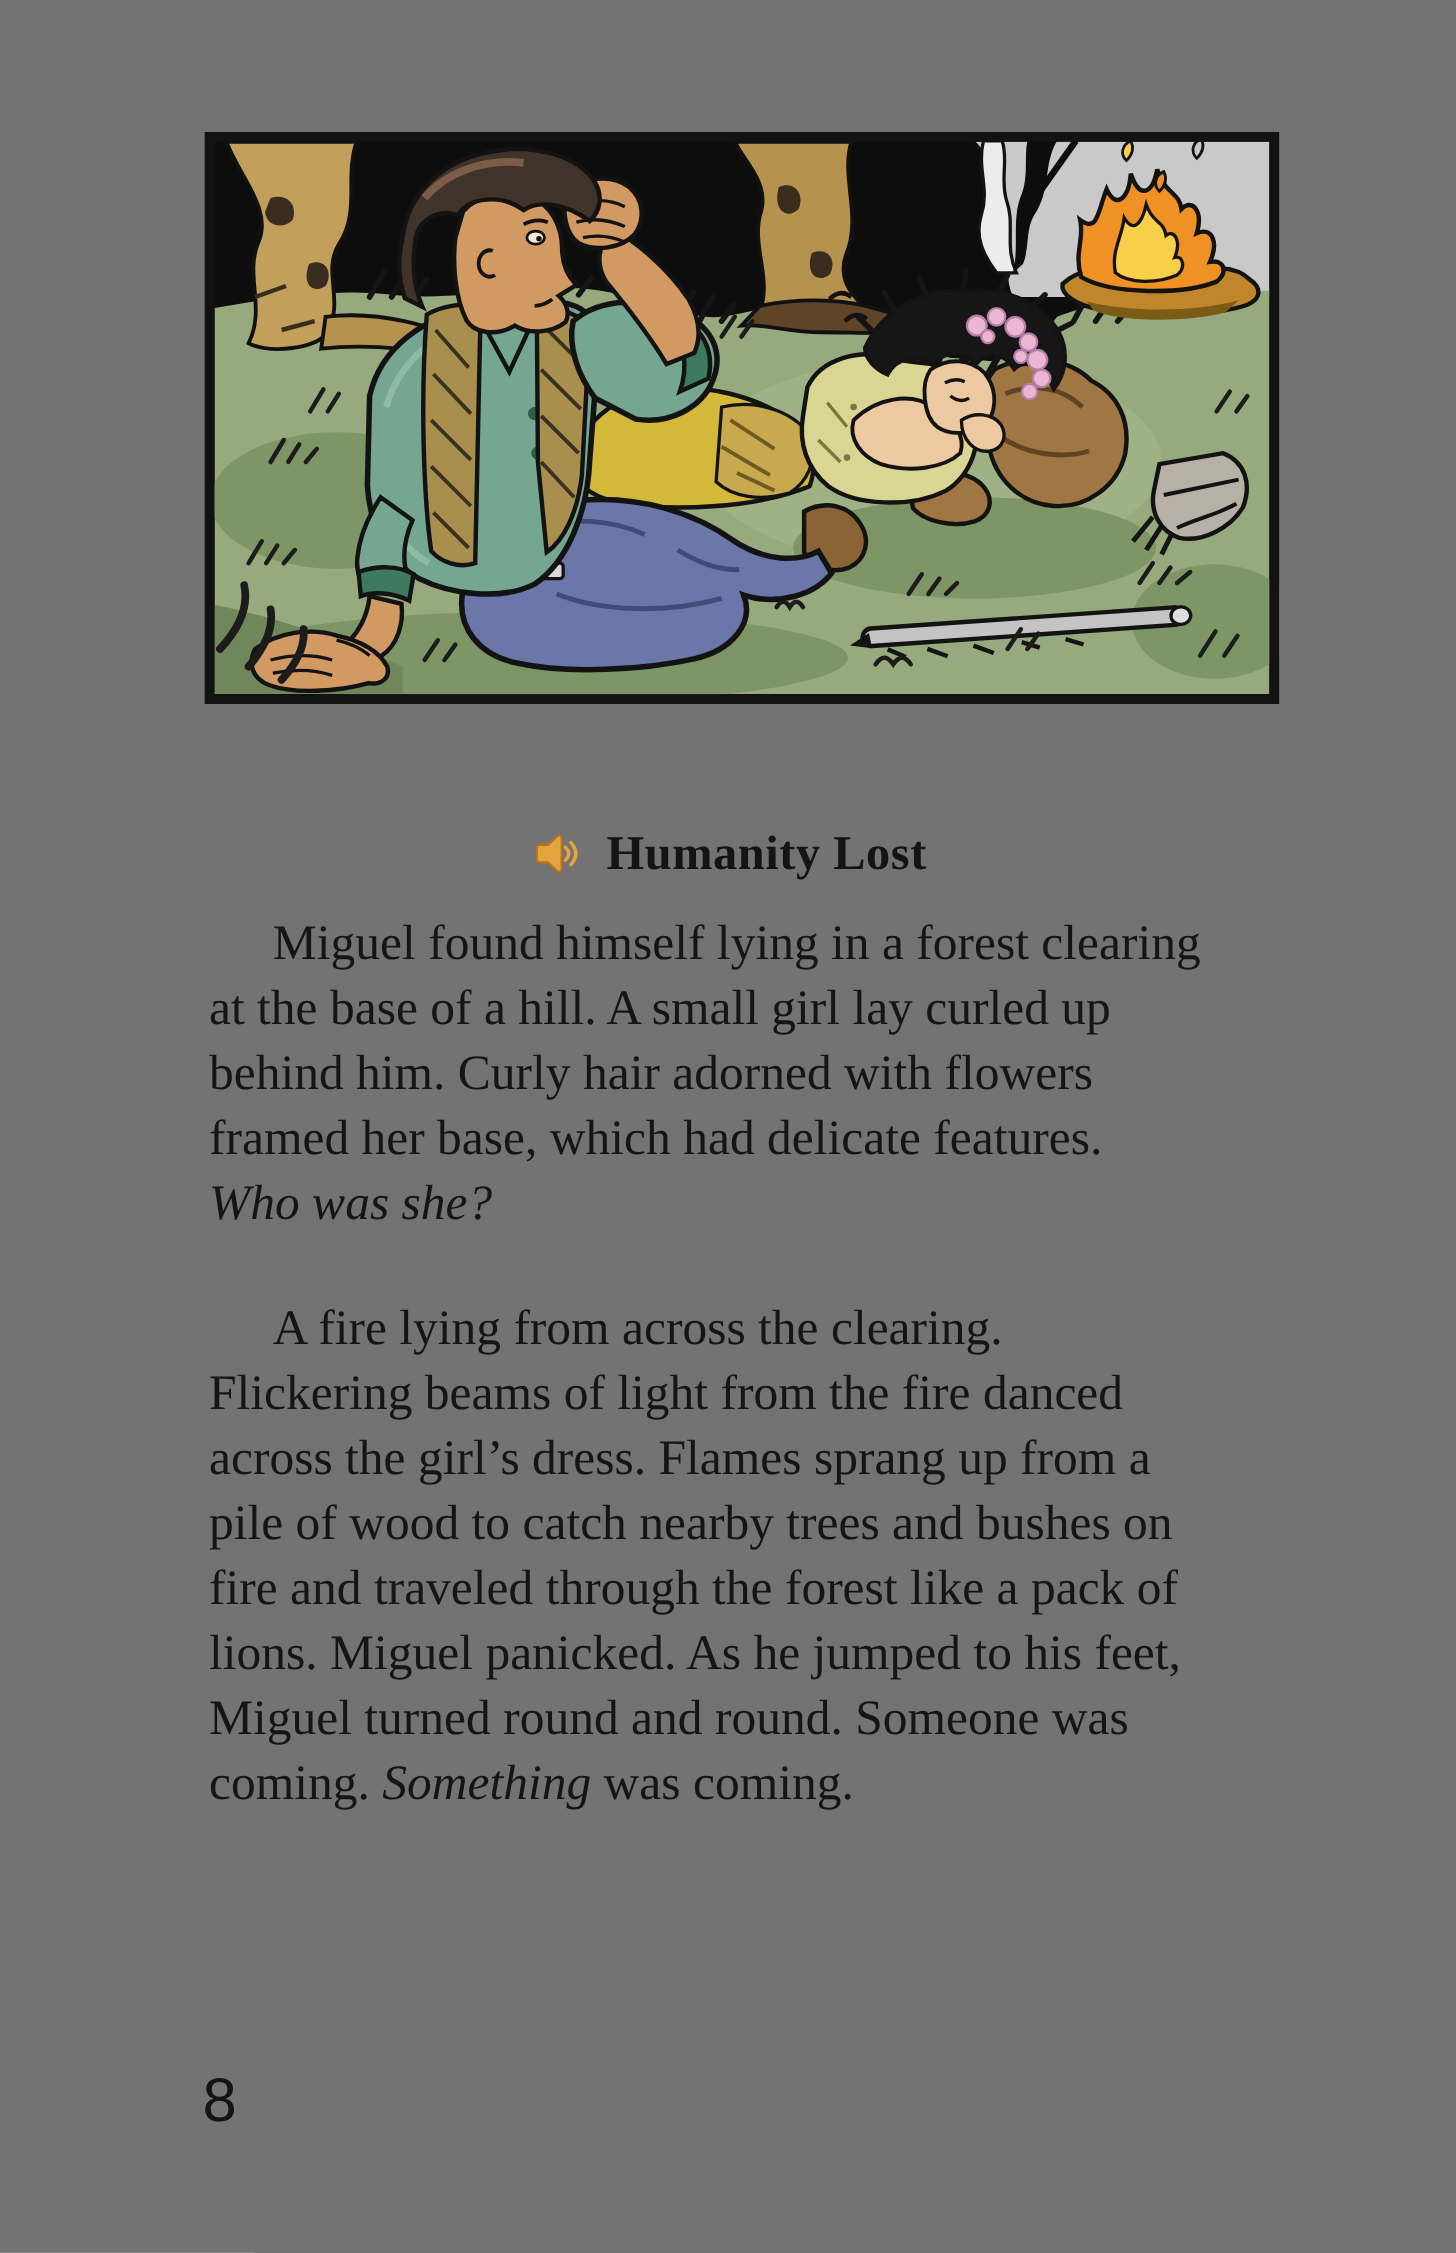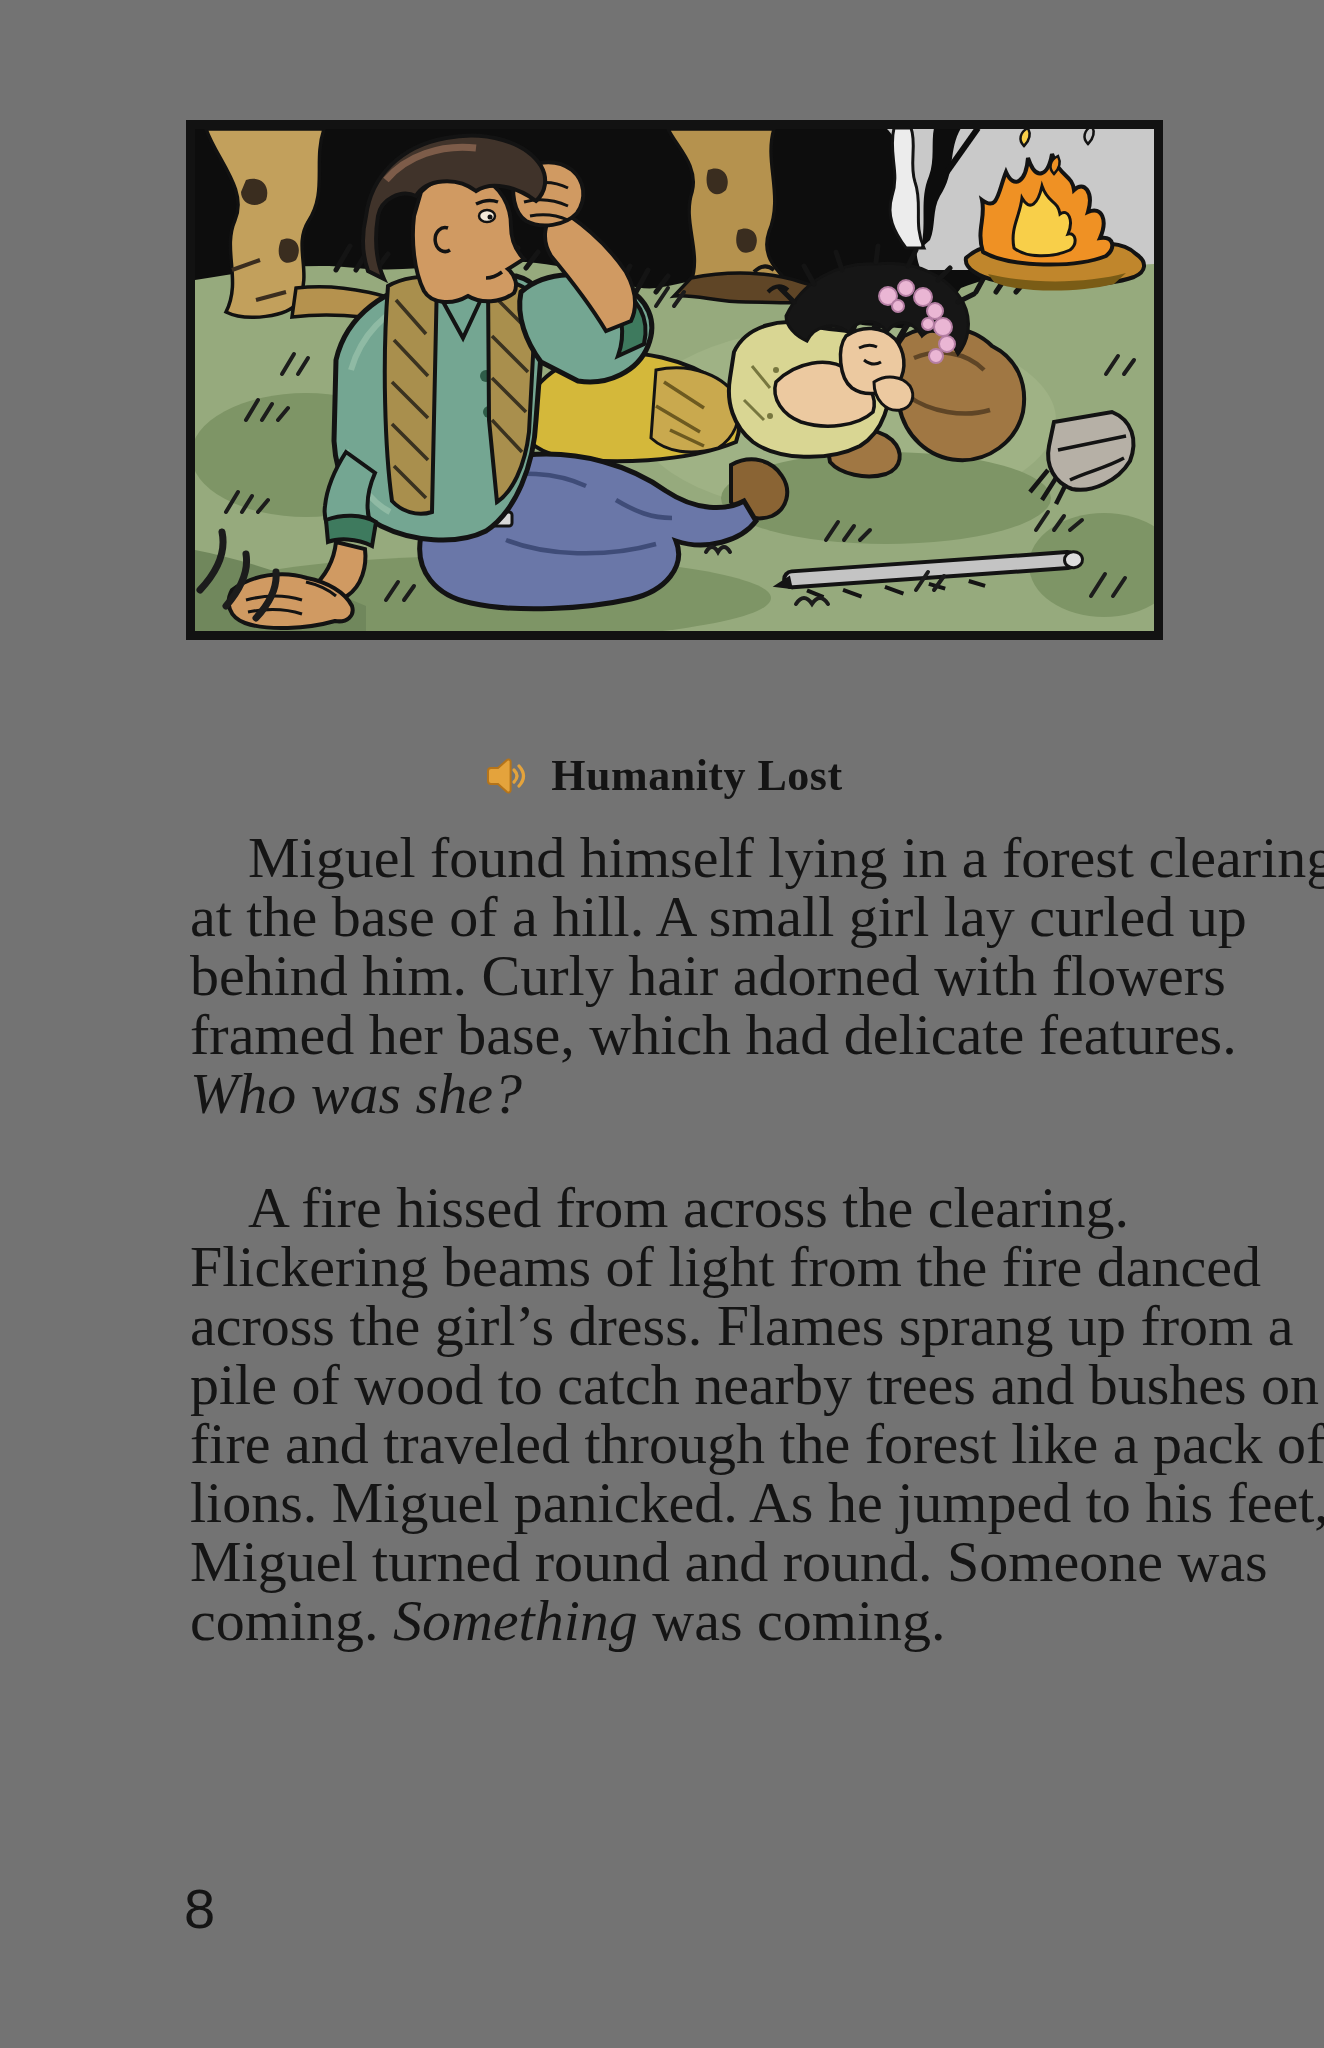--- a/index.html
+++ b/index.html
@@ -14,21 +14,21 @@
   .illustration svg { display:block; width:977px; height:520px; }
 
   .title-row {
     position:absolute; left:190px; top:748px; width:948px; height:56px;
     display:flex; justify-content:center; align-items:center; gap:24px;
   }
   .audio-btn { background:none; border:none; padding:0; width:42px; height:38px; cursor:pointer; }
   .audio-btn svg { display:block; width:42px; height:38px; }
   .title { margin:0; font-size:44px; line-height:56px; font-weight:bold; color:#141414; letter-spacing:0.5px; }
 
-  .para { position:absolute; left:190px; width:960px; font-size:58px; line-height:59px; color:#151515; }
+  .para { position:absolute; left:190px; width:960px; font-size:45px; line-height:59px; color:#151515; }
   .para .line { white-space:nowrap; }
   .para .line:first-child { text-indent:58px; }
   .em { font-style:italic; }
   .para1 { top:828px; }
   .para2 { top:1178px; }
 
   .page-number {
     position:absolute; left:184px; top:1879px;
     font-family:"Liberation Sans", sans-serif;
     font-size:56px; line-height:60px; color:#141414;
@@ -209,21 +209,21 @@
   </div>
 
   <section class="para para1">
       <div class="line"><span>Miguel found himself lying in a forest clearing</span></div>
       <div class="line"><span>at the base of a hill. A small girl lay curled up</span></div>
       <div class="line"><span>behind him. Curly hair adorned with flowers</span></div>
       <div class="line"><span>framed her base, which had delicate features.</span></div>
       <div class="line"><span class="em">Who was she?</span></div>
     </section>
   <section class="para para2">
-      <div class="line"><span>A fire hissed from across the clearing.</span></div>
+      <div class="line"><span>A fire lying from across the clearing.</span></div>
       <div class="line"><span>Flickering beams of light from the fire danced</span></div>
       <div class="line"><span>across the girl’s dress. Flames sprang up from a</span></div>
       <div class="line"><span>pile of wood to catch nearby trees and bushes on</span></div>
       <div class="line"><span>fire and traveled through the forest like a pack of</span></div>
       <div class="line"><span>lions. Miguel panicked. As he jumped to his feet,</span></div>
       <div class="line"><span>Miguel turned round and round. Someone was</span></div>
       <div class="line"><span>coming. </span><span class="em">Something</span><span> was coming.</span></div>
     </section>
 
   <div class="page-number">8</div>

